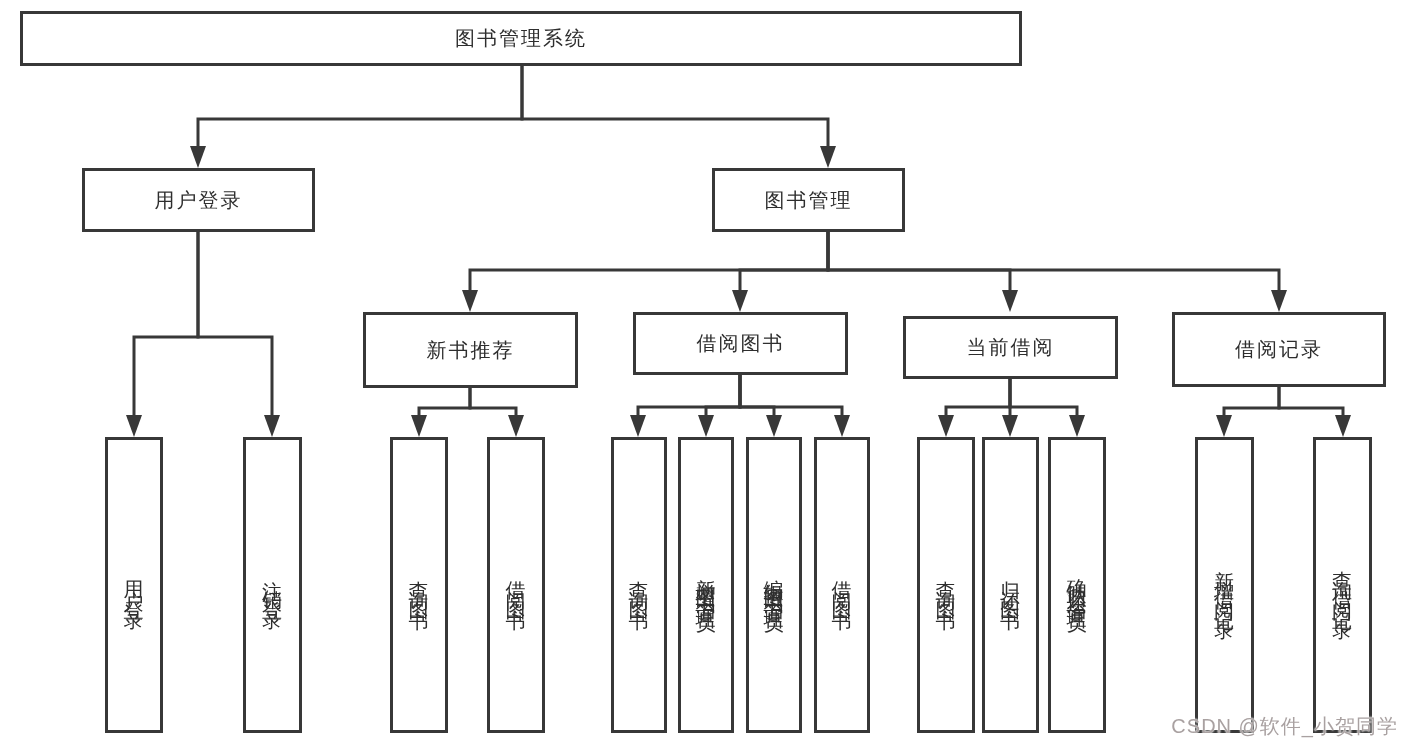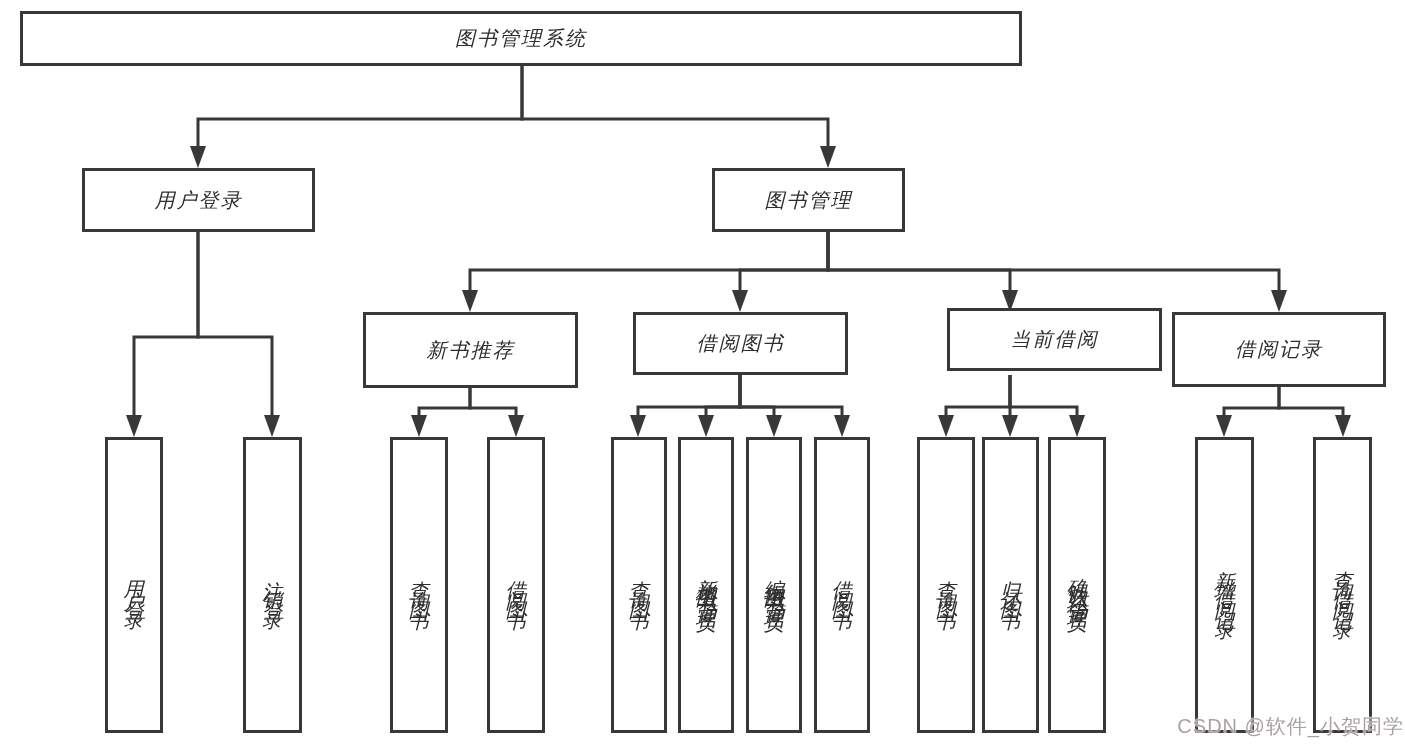--- a/index.html
+++ b/index.html
@@ -10,28 +10,27 @@
   }
   .edges { position:absolute; left:0; top:0; width:100%; height:100%; }
   .edge-line { fill:none; stroke:var(--line,#383838); stroke-width:3; }
   .edge-arrow { fill:var(--line,#383838); stroke:none; }
   .node {
     position:absolute; box-sizing:border-box;
     border:3px solid var(--line,#383838); background:#ffffff;
     display:flex; align-items:center; justify-content:center;
     color:var(--text,#2e2e2e); font-size:20px; letter-spacing:2px;
     white-space:nowrap;
-    font-style:italic;
   }
   .node.vertical {
     writing-mode:vertical-rl; text-orientation:mixed;
     line-height:1; white-space:normal; padding:6px 0;
   }
   .watermark {
-    position:absolute; right:1px; bottom:7px;
+    position:absolute; right:7px; bottom:7px;
     font-size:20px; letter-spacing:1px;
     color:var(--watermark,#a9a1a1);
     text-shadow:0 0 2px #fff,0 0 2px #fff;
     pointer-events:none;
   }
 </style>
 </head>
 <body>
 
 <div class="canvas" id="canvas" style="--line: #383838; --text: #2e2e2e; --bg: #ffffff; --watermark: #a9a1a1;">
@@ -74,21 +73,21 @@
       <polygon points="1224,437 1216,415 1232,415" class="edge-arrow"></polygon>
       <polyline points="1279,375 1279,408 1343,408 1343,419" class="edge-line"></polyline>
       <polygon points="1343,437 1335,415 1351,415" class="edge-arrow"></polygon>
     </svg>
   <div id="nodes">
       <div class="node" style="left: 20px; top: 11px; width: 1002px; height: 55px;">图书管理系统</div>
       <div class="node" style="left: 82px; top: 168px; width: 233px; height: 64px;">用户登录</div>
       <div class="node" style="left: 712px; top: 168px; width: 193px; height: 64px;">图书管理</div>
       <div class="node" style="left: 363px; top: 312px; width: 215px; height: 76px;">新书推荐</div>
       <div class="node" style="left: 633px; top: 312px; width: 215px; height: 63px;">借阅图书</div>
-      <div class="node" style="left: 903px; top: 308px; width: 215px; height: 63px; margin-left: 44px;">当前借阅</div>
+      <div class="node" style="left: 903px; top: 316px; width: 215px; height: 63px;">当前借阅</div>
       <div class="node" style="left: 1172px; top: 312px; width: 214px; height: 75px;">借阅记录</div>
       <div class="node vertical" style="left: 105px; top: 437px; width: 58px; height: 296px; letter-spacing: 10px;">用户登录</div>
       <div class="node vertical" style="left: 243px; top: 437px; width: 59px; height: 296px; letter-spacing: 10px;">注销登录</div>
       <div class="node vertical" style="left: 390px; top: 437px; width: 58px; height: 296px; letter-spacing: 10px;">查询图书</div>
       <div class="node vertical" style="left: 487px; top: 437px; width: 58px; height: 296px; letter-spacing: 10px;">借阅图书</div>
       <div class="node vertical" style="left: 611px; top: 437px; width: 56px; height: 296px; letter-spacing: 10px;">查询图书</div>
       <div class="node vertical" style="left: 678px; top: 437px; width: 56px; height: 296px; letter-spacing: 5px;">新增图书（管理员）</div>
       <div class="node vertical" style="left: 746px; top: 437px; width: 56px; height: 296px; letter-spacing: 5px;">编辑图书（管理员）</div>
       <div class="node vertical" style="left: 814px; top: 437px; width: 56px; height: 296px; letter-spacing: 10px;">借阅图书</div>
       <div class="node vertical" style="left: 917px; top: 437px; width: 58px; height: 296px; letter-spacing: 10px;">查询图书</div>

